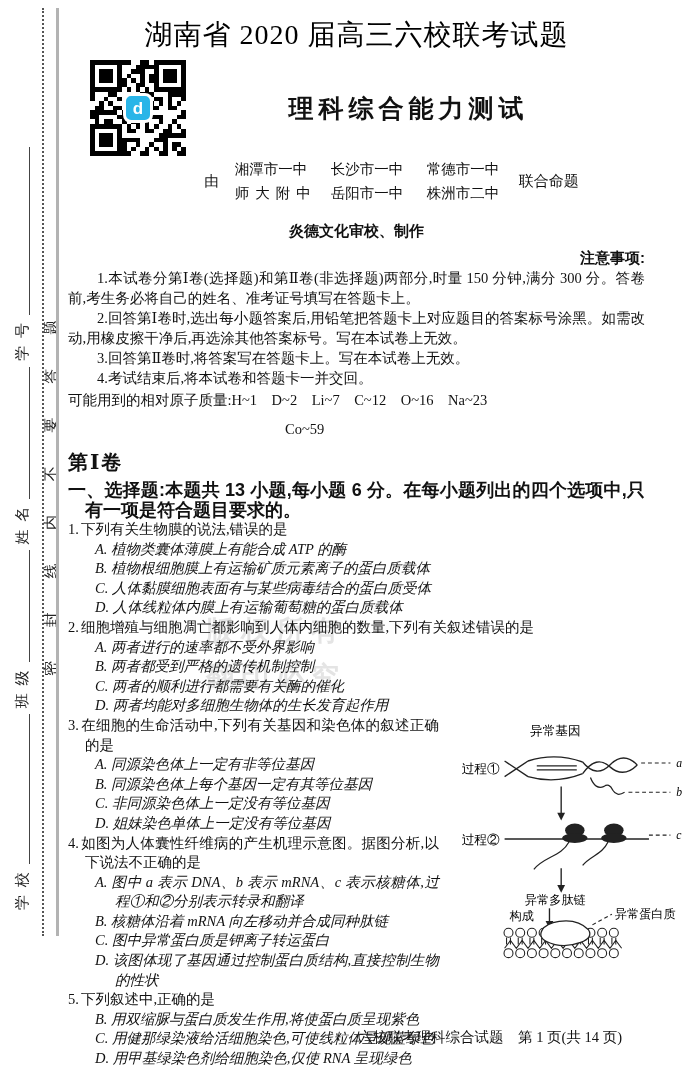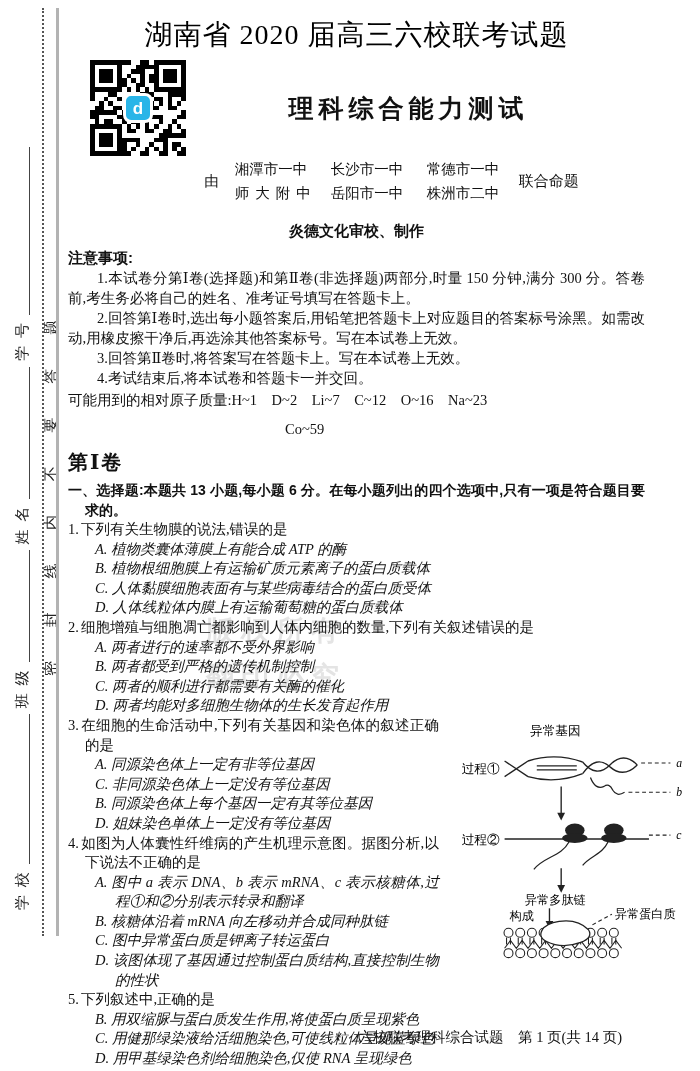--- a/index.html
+++ b/index.html
@@ -1,18 +1,18 @@
 <!DOCTYPE html>
 <html><head>
 <meta charset="utf-8">
 <style>
   html,body{margin:0;padding:0;background:#e8e8e8;}
   .page{position:relative;width:700px;height:1071px;background:#ffffff;overflow:hidden;
         font-family:"Liberation Serif","DejaVu Serif",serif;color:#111;}
-  .sans{font-family:"Liberation Sans","DejaVu Sans",sans-serif;}
+  .sans{font-family:"Liberation Sans","DejaVu Sans",sans-serif;text-align:right;}
 
   
   .rot{position:absolute;transform:rotate(-90deg);transform-origin:top left;display:flex;align-items:center;}
   .margin-fields{left:9px;top:936px;width:906px;height:26px;font-size:15px;letter-spacing:2px;color:#222;}
   .fl{display:inline-block;border-bottom:1.3px solid #444;height:1.02em;}
   .fl1{width:150px;margin:0 6px;} .fl2{width:112px;margin:0 6px;}
   .fl3{width:132px;margin:0 6px;} .fl4{width:168px;margin-left:6px;}
   .lead{display:inline-block;width:26px;}
   .seal-dotted{position:absolute;left:42px;top:8px;height:928px;border-left:2px dotted #555;}
   .seal-chars{left:41px;top:676px;width:356px;height:20px;justify-content:space-between;font-size:15px;color:#222;}
@@ -38,21 +38,21 @@
   .joint{font-size:15px;}
   .producer{position:absolute;top:222px;left:0;right:0;text-align:center;font-size:15px;font-weight:700;}
 
   
   .notice-label{font-size:15px;font-weight:700;line-height:20px;}
   p.nitem{margin:0;text-indent:2em;font-size:14.5px;line-height:20px;text-align:justify;}
   p.atomic{margin:2px 0 0 0;font-size:14.5px;line-height:21px;}
   p.atomic2{margin:8px 0 0 217px;font-size:14.5px;line-height:21px;}
 
   .sec-head{margin:9px 0 5px 0;text-align:left;font-size:20px;font-weight:700;letter-spacing:2px;}
-  p.instruction{margin:0;font-size:14px;font-weight:700;line-height:19.5px;padding-left:17px;text-indent:-17px;
+  p.instruction{margin:0;font-size:18px;font-weight:700;line-height:19.5px;padding-left:17px;text-indent:-17px;
                 text-align:justify;}
 
   
   .question{font-size:14.5px;line-height:19.6px;}
   .question p{margin:0;}
   p.stem{padding-left:17px;text-indent:-17px;text-align:justify;}
   p.stem .qnum{margin-right:2px;}
   p.option{margin-left:27px;padding-left:20px;text-indent:-20px;text-align:justify;font-style:italic;}
 
   .diag{float:right;width:246px;height:238px;margin:6px -46px 2px 6px;}
@@ -481,22 +481,22 @@
             </g>
           <path d="M100,211 q-7,9 3,14 q16,8 35,1 q13,-5 8,-13 q-9,-9 -23,-9 q-15,0 -23,7 z" fill="#fff" stroke-width="1.3"></path>
           <path d="M150,208 L170,197" stroke-dasharray="4,3"></path>
         </g>
         <text x="173" y="201" font-size="12.5">异常蛋白质</text>
       </svg>
 
       <div class="question">
         <p class="stem"><span class="qnum">3.</span><span>在细胞的生命活动中,下列有关基因和染色体的叙述正确的是</span></p>
         <p class="option">A. 同源染色体上一定有非等位基因</p>
+        <p class="option">B. 同源染色体上每个基因一定有其等位基因</p>
         <p class="option">C. 非同源染色体上一定没有等位基因</p>
-        <p class="option">B. 同源染色体上每个基因一定有其等位基因</p>
         <p class="option">D. 姐妹染色单体上一定没有等位基因</p>
       </div>
 
       <div class="question">
         <p class="stem"><span class="qnum">4.</span><span>如图为人体囊性纤维病的产生机理示意图。据图分析,以下说法不正确的是</span></p>
         <p class="option">A. 图中 a 表示 DNA、b 表示 mRNA、c 表示核糖体,过程①和②分别表示转录和翻译</p>
         <p class="option">B. 核糖体沿着 mRNA 向左移动并合成同种肽链</p>
         <p class="option">C. 图中异常蛋白质是钾离子转运蛋白</p>
         <p class="option">D. 该图体现了基因通过控制蛋白质结构,直接控制生物的性状</p>
       </div>

